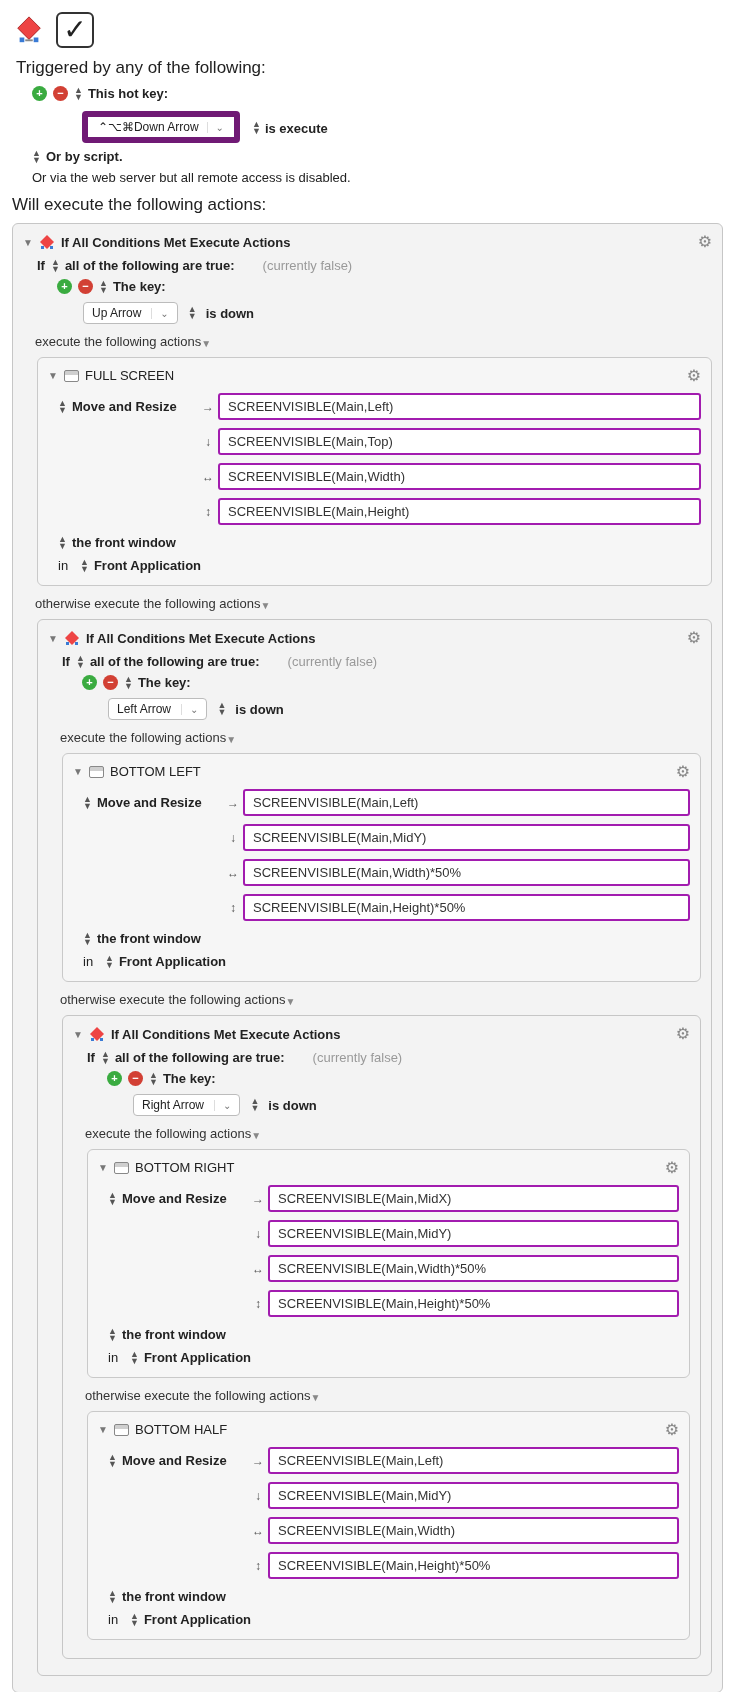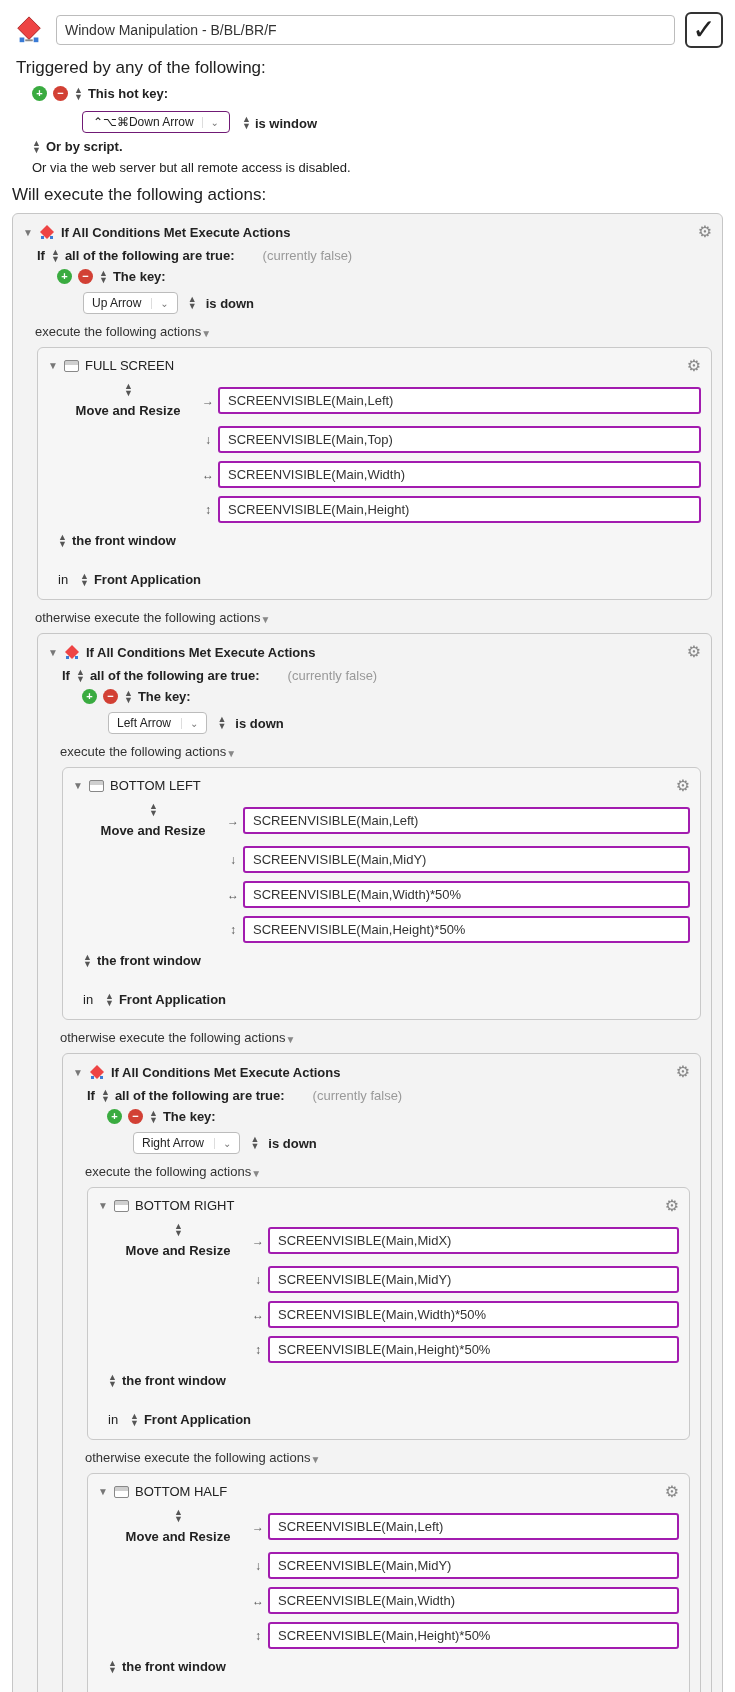--- a/index.html
+++ b/index.html
@@ -37,21 +37,21 @@
   .add-btn { background: #3aab40; }
   .rem-btn { background: #d24034; }
   .updown {
     display: inline-block; font-size: 9px; line-height: 7px; color: #555;
     letter-spacing: -1px;
   }
   .updown::before { content: "▲"; display:block; }
   .updown::after { content: "▼"; display:block; }
   .bold { font-weight: 600; }
   .hotkey-box {
-    border: 1px solid #701a75; border-radius: 4px; background: #fff;
+    border: 6px solid #701a75; border-radius: 4px; background: #fff;
     padding: 3px 10px; font-size: 12px; margin-left: 70px; margin-top:4px; margin-bottom:6px;
     display: inline-flex; align-items: center; gap: 8px;
   }
   .hotkey-box .chev { color: #777; font-size: 10px; border-left: 1px solid #ddd; padding-left: 8px; }
   .ispressed-row { display: inline-flex; align-items: center; gap: 5px; margin-left: 12px; }
   .subnote { margin-left: 20px; margin-bottom: 8px; }
   .group {
     border: 1px solid #c6c6c6; border-radius: 6px; background: #f3f3f3;
     padding: 10px 10px 10px 10px; margin: 6px 0; position: relative;
   }
@@ -76,44 +76,43 @@
   .action-box {
     border: 1px solid #c9c9c9; border-radius: 6px; background: #f6f6f6;
     padding: 10px 10px 12px 10px; margin: 4px 0 8px 14px; position: relative;
   }
   .action-title { display: flex; align-items: center; gap: 6px; font-weight: 400; margin-bottom: 10px; }
   .win-ico {
     width: 15px; height: 12px; border: 1px solid #888; border-radius: 2px;
     background: linear-gradient(#cfcfcf 0 40%, #fff 40% 100%);
   }
   .param-grid { display: grid; grid-template-columns: 140px 20px 1fr; row-gap: 8px; align-items: center; margin-left: 10px; }
-  .param-label { display: flex; align-items: center; gap: 6px; justify-content: flex-start; flex-direction: column; }
+  .param-label { display: flex; align-items: center; gap: 6px; justify-content: flex-start; }
   .param-arrow { text-align: center; color: #555; font-size: 12px; }
   .param-input {
     border: 2px solid #a21caf; border-radius: 3px; background: #fff;
     padding: 4px 8px; font-size: 13px; color: #333; width: 100%;
   }
-  .footer-rows { margin: 10px 0 0 10px; display: flex; flex-direction: column; gap: 24px; }
+  .footer-rows { margin: 10px 0 0 10px; display: flex; flex-direction: column; gap: 8px; }
   .footer-row { display: flex; align-items: center; gap: 6px; }
   .in-lbl { width: 16px; }
   .new-action-row { display: flex; align-items: center; gap: 8px; margin: 14px 0 0 18px; }
 </style>
 </head>
 <body>
 
 <div class="header-row">
   <div class="app-icon">
     <svg viewBox="0 0 32 32">
       <polygon points="16,2 28,14 16,26 4,14" fill="#e44" stroke="#a22" stroke-width="1"></polygon>
       <rect x="6" y="24" width="5" height="5" fill="#3a7bd5"></rect>
       <rect x="21" y="24" width="5" height="5" fill="#3a7bd5"></rect>
       <rect x="12" y="26" width="8" height="2" fill="#888"></rect>
     </svg>
   </div>
-  <input class="title-input" value="Window Manipulation - B/BL/BR/F" style="">
   <div class="enabled-checkbox">
     <span>✓</span>
   </div>
 </div>
 
 <div class="section-label">Triggered by any of the following:</div>
 
 <div class="trigger-row">
   <span class="add-btn">+</span>
   <span class="rem-btn">−</span>
@@ -121,21 +120,21 @@
   <span class="bold">This hot key:</span>
 </div>
 
 <div style="display:flex;align-items:center;">
   <div class="hotkey-box">
     <span>⌃⌥⌘Down Arrow</span>
     <span class="chev">⌄</span>
   </div>
   <span class="ispressed-row">
     <span class="updown"></span>
-    <span class="bold">is window</span>
+    <span class="bold">is execute</span>
   </span>
 </div>
 
 <div class="trigger-row">
   <span class="updown"></span>
   <span class="bold">Or by script.</span>
 </div>
 
 <div class="subnote">Or via the web server but all remote access is disabled.</div>
 

